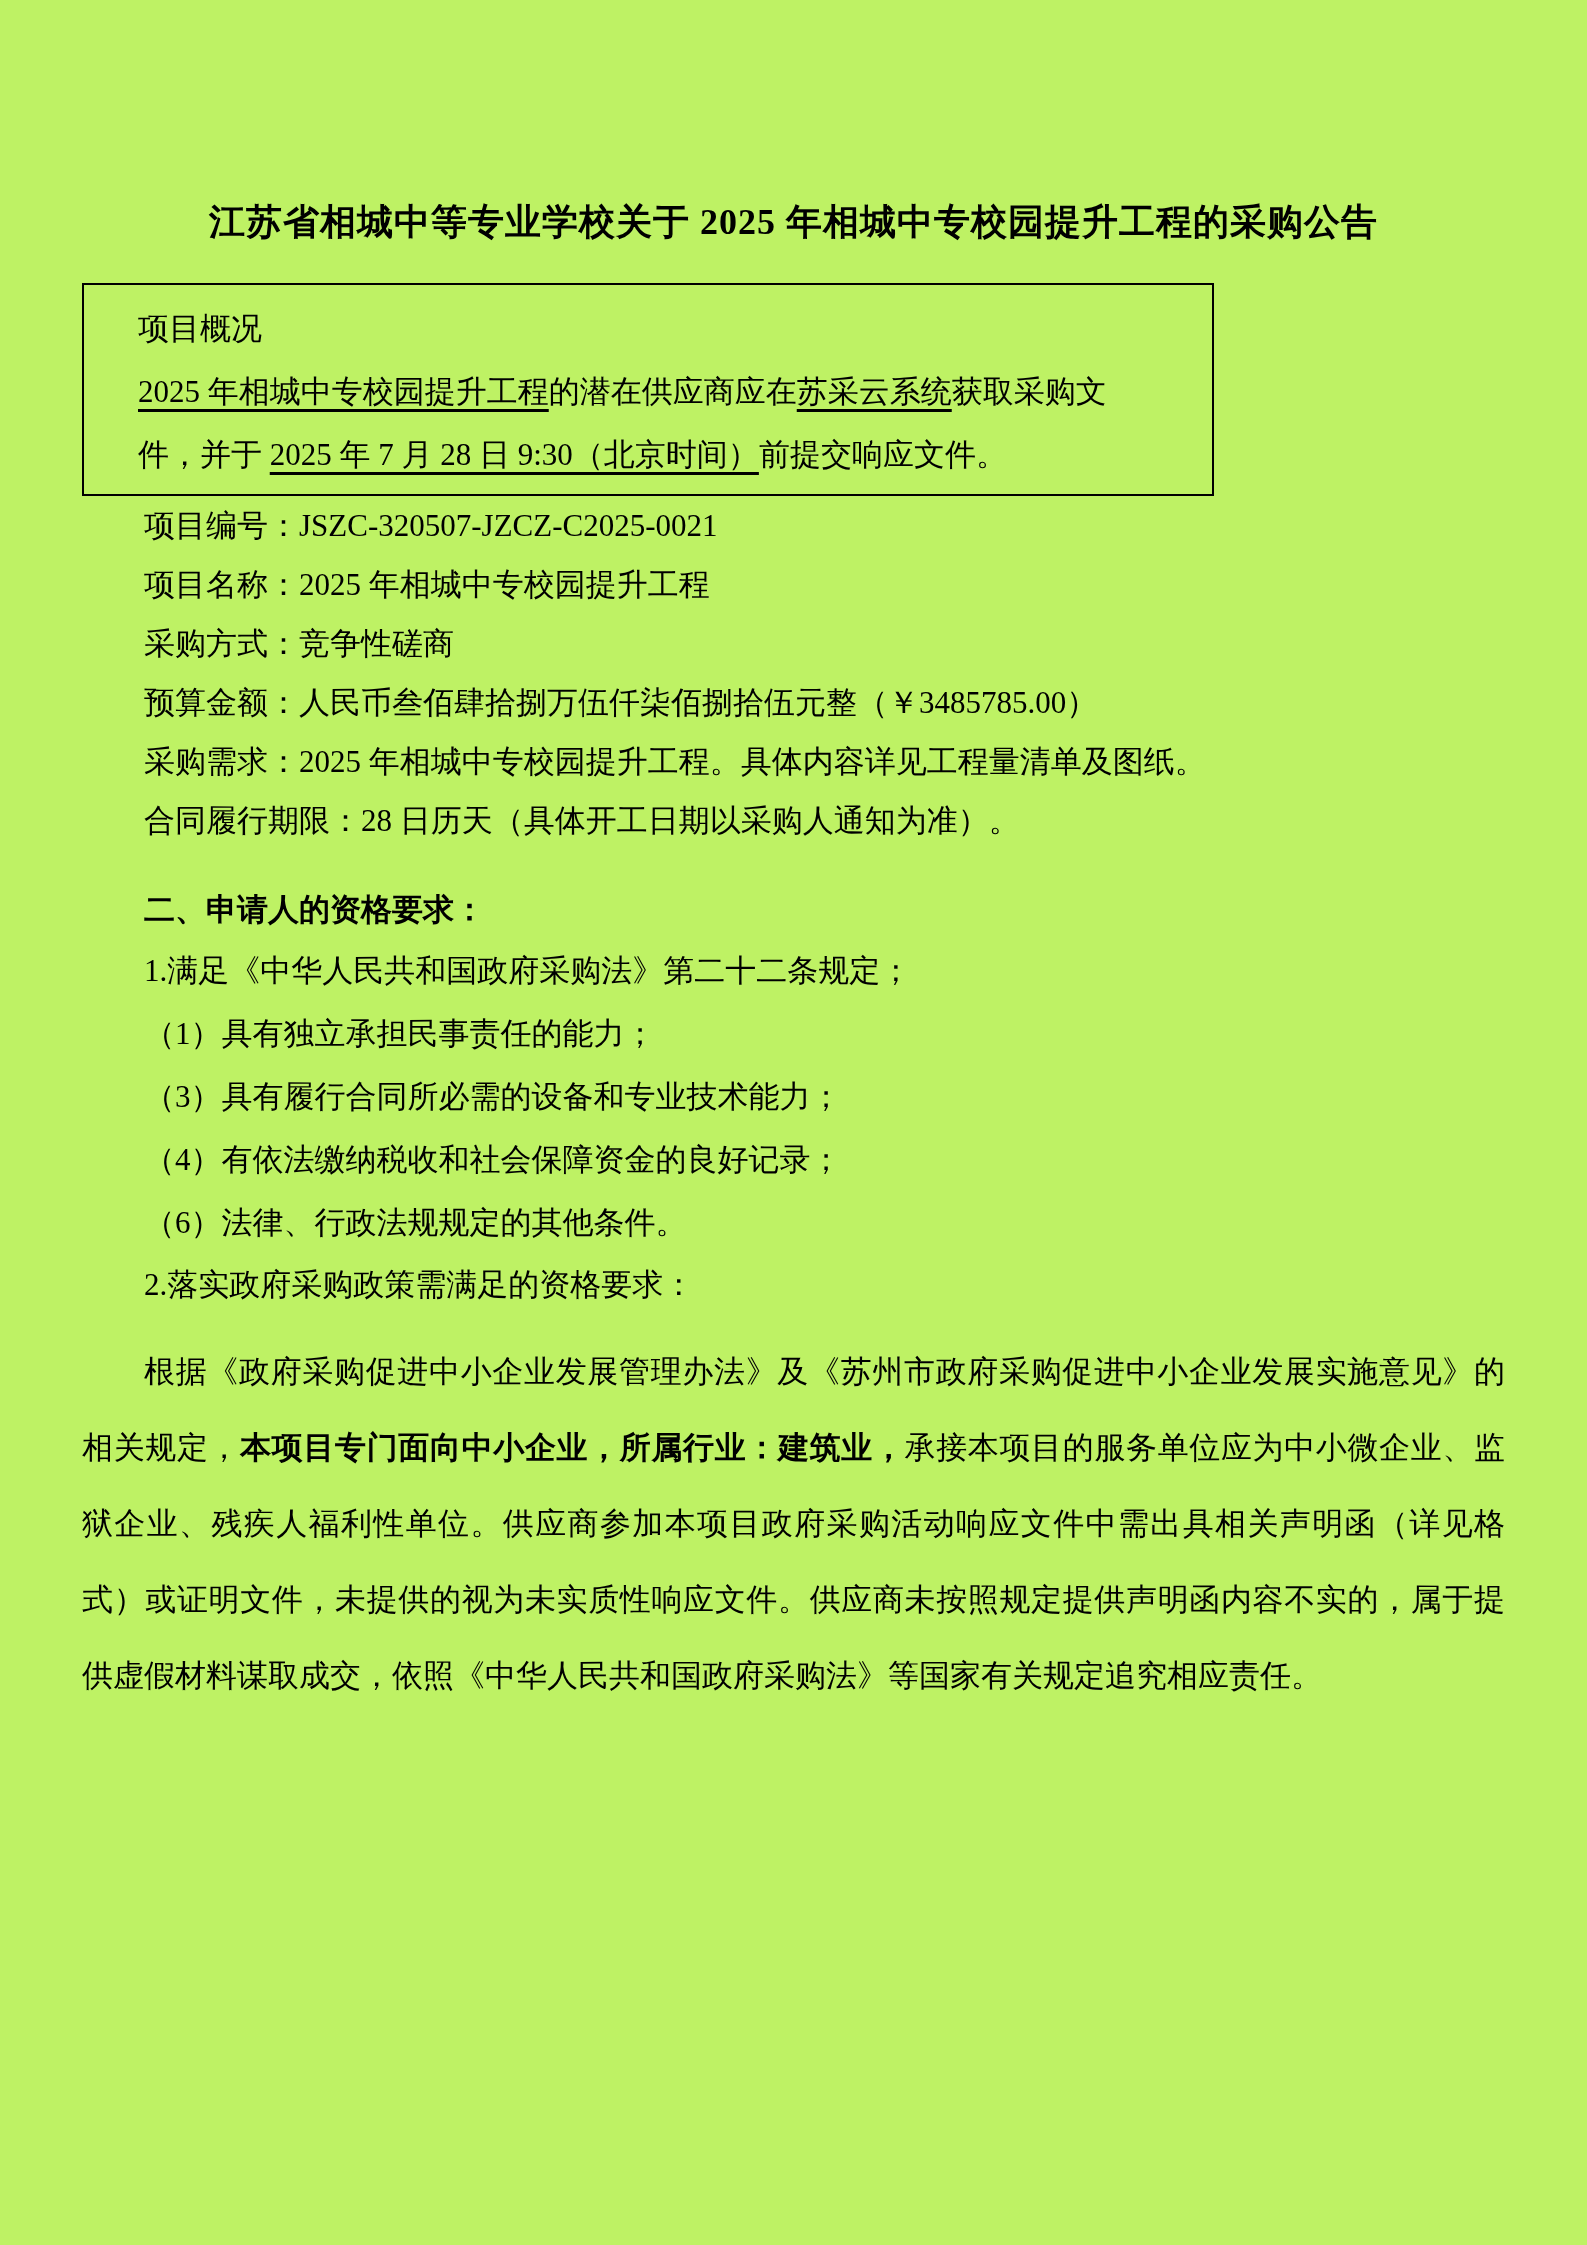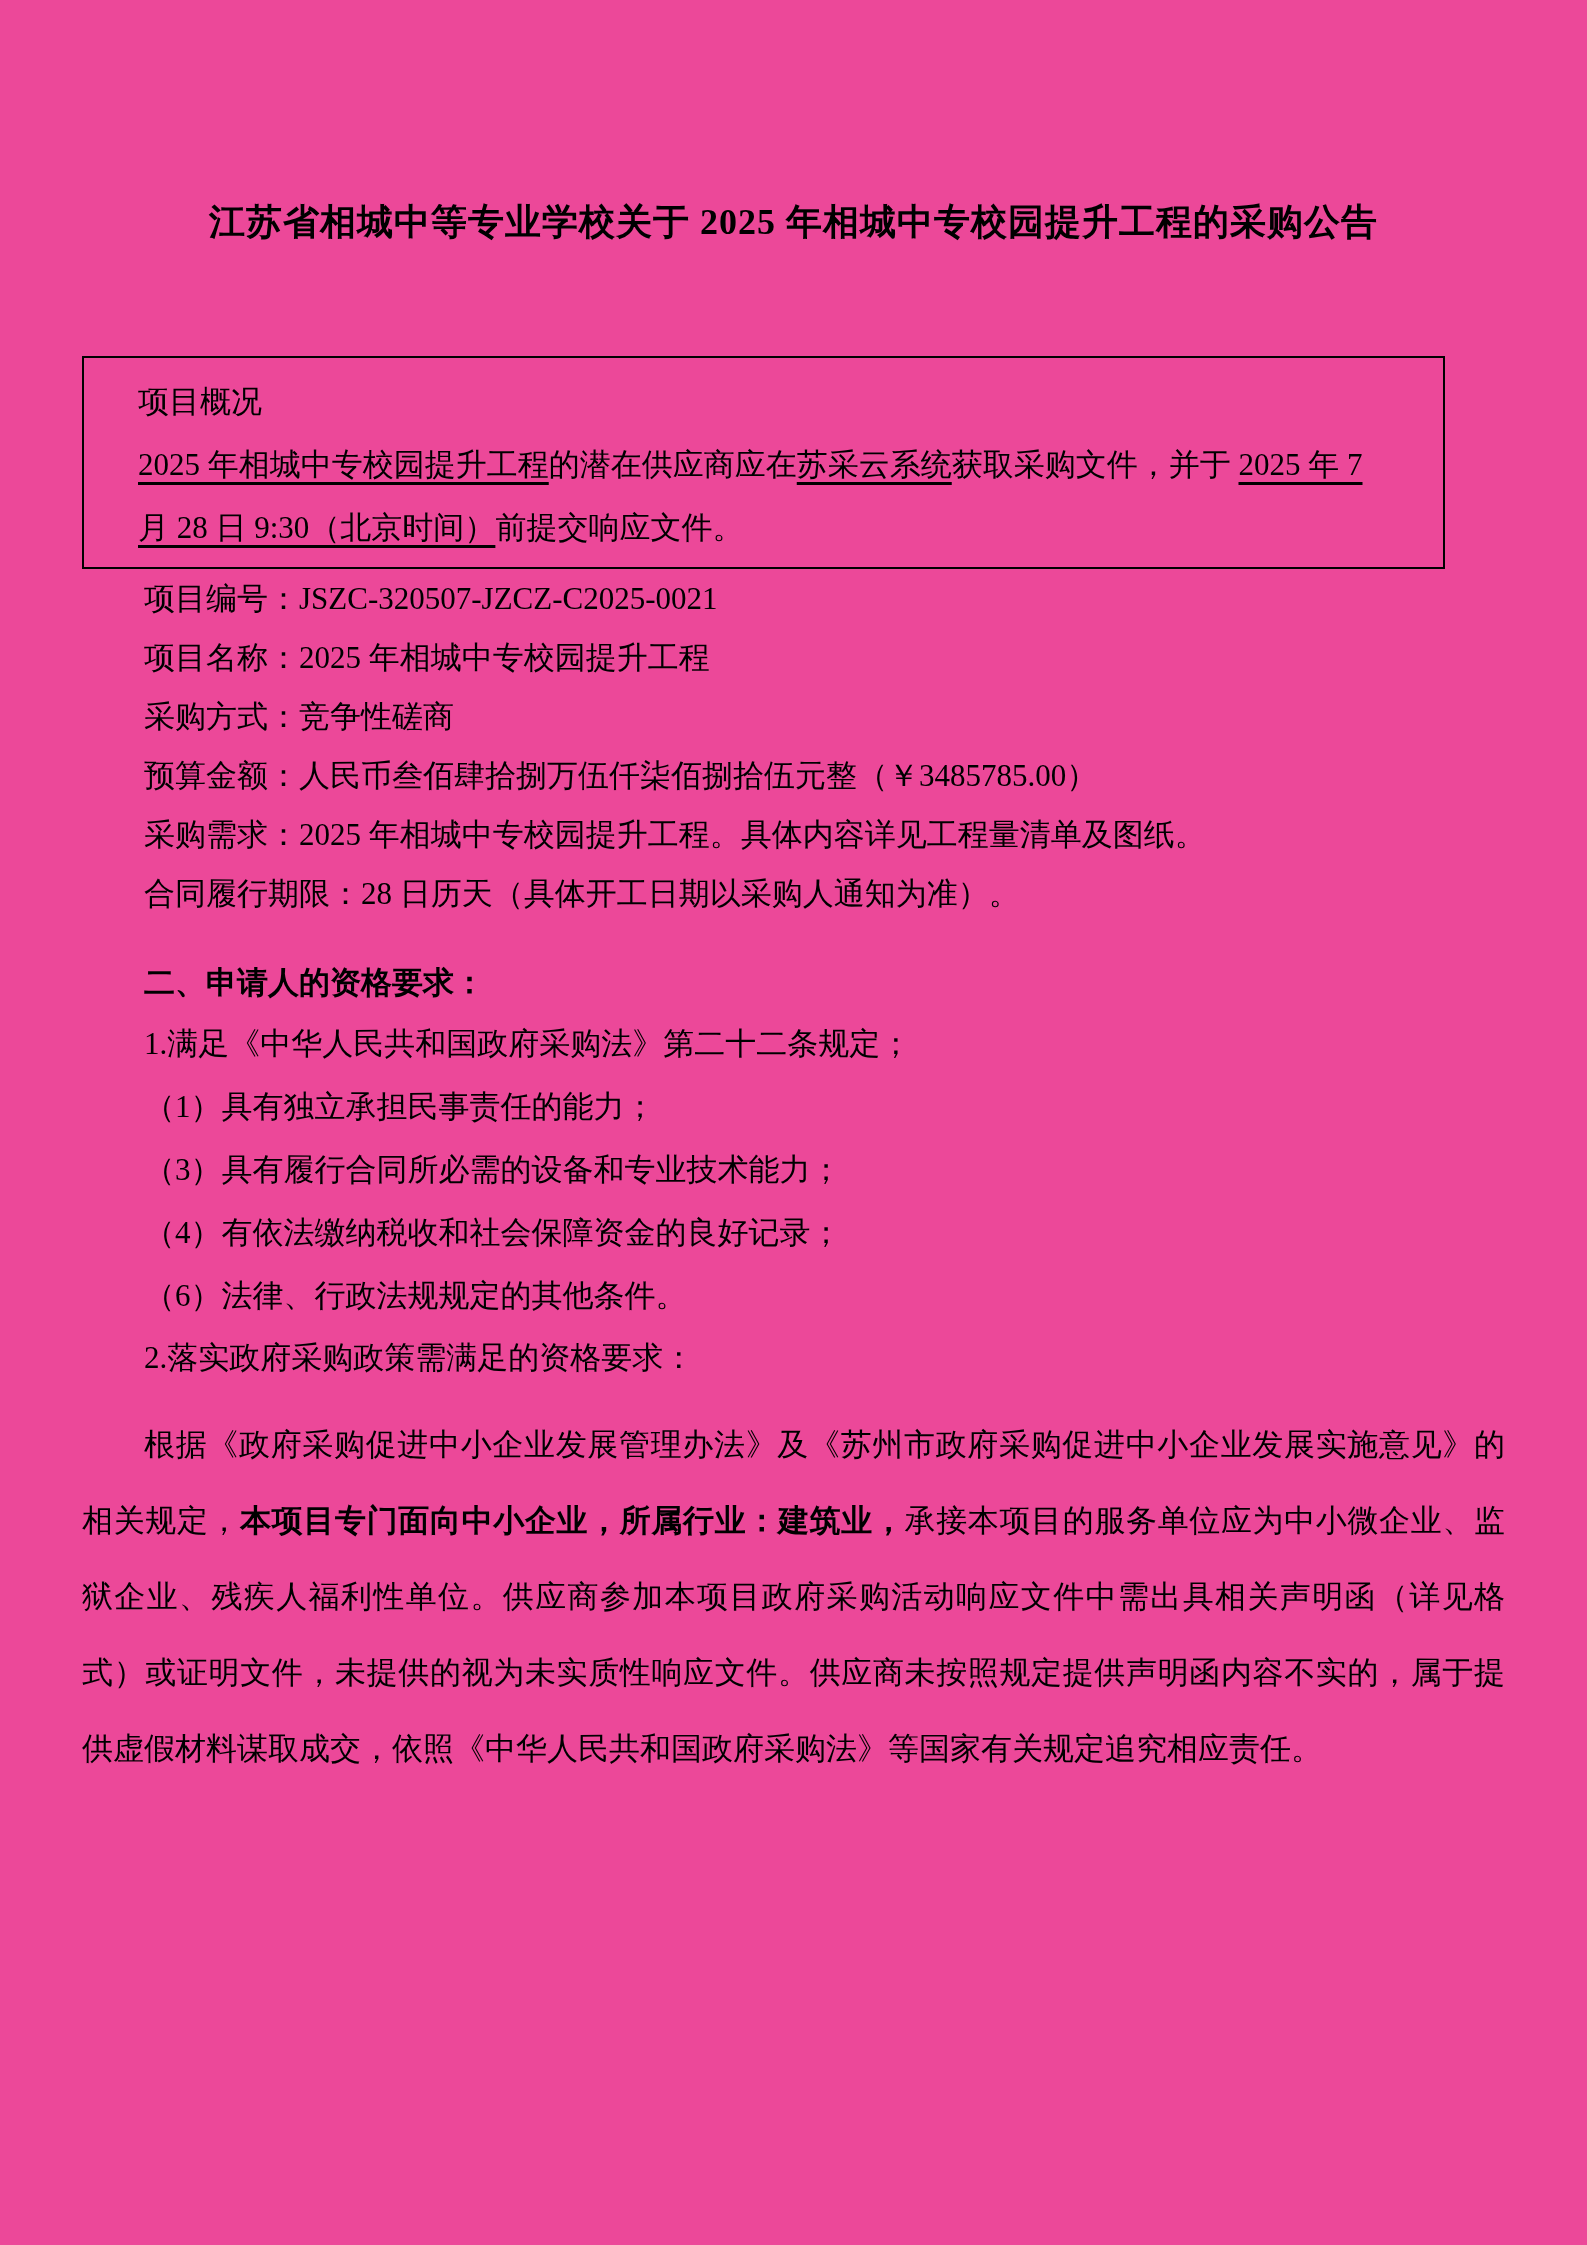--- a/index.html
+++ b/index.html
@@ -2,38 +2,38 @@
 <html><head>
 <meta charset="utf-8">
 <style>
   * { margin: 0; padding: 0; box-sizing: border-box; }
   html, body { background: #ffffff; }
   .page {
     position: relative;
     width: 1587px;
     height: 2245px;
     margin: 0 auto;
-    background: #ec4899;
+    background: #bef264;
     color: #000000;
     font-family: "Liberation Serif", "DejaVu Serif", serif;
     font-size: 31px;
     overflow: hidden;
   }
   .content { padding: 0 82px; }
   .doc-title {
     padding-top: 196px;
     text-align: center;
     font-size: 36px;
     font-weight: bold;
     line-height: 52px;
     letter-spacing: 1px;
   }
   .overview-box {
-    margin-top: 108px;
-    width: 1363px;
+    margin-top: 35px;
+    width: 1132px;
     border: 2px solid #000000;
     padding: 12px 52px 8px 54px;
     line-height: 63px;
   }
   .overview-heading { line-height: 63px; }
   .overview-paragraph { line-height: 63px; text-align: left; }
   .u { text-decoration: underline; text-underline-offset: 7px; }
   .sec-heading {
     margin-top: 30px;
     font-weight: bold;

